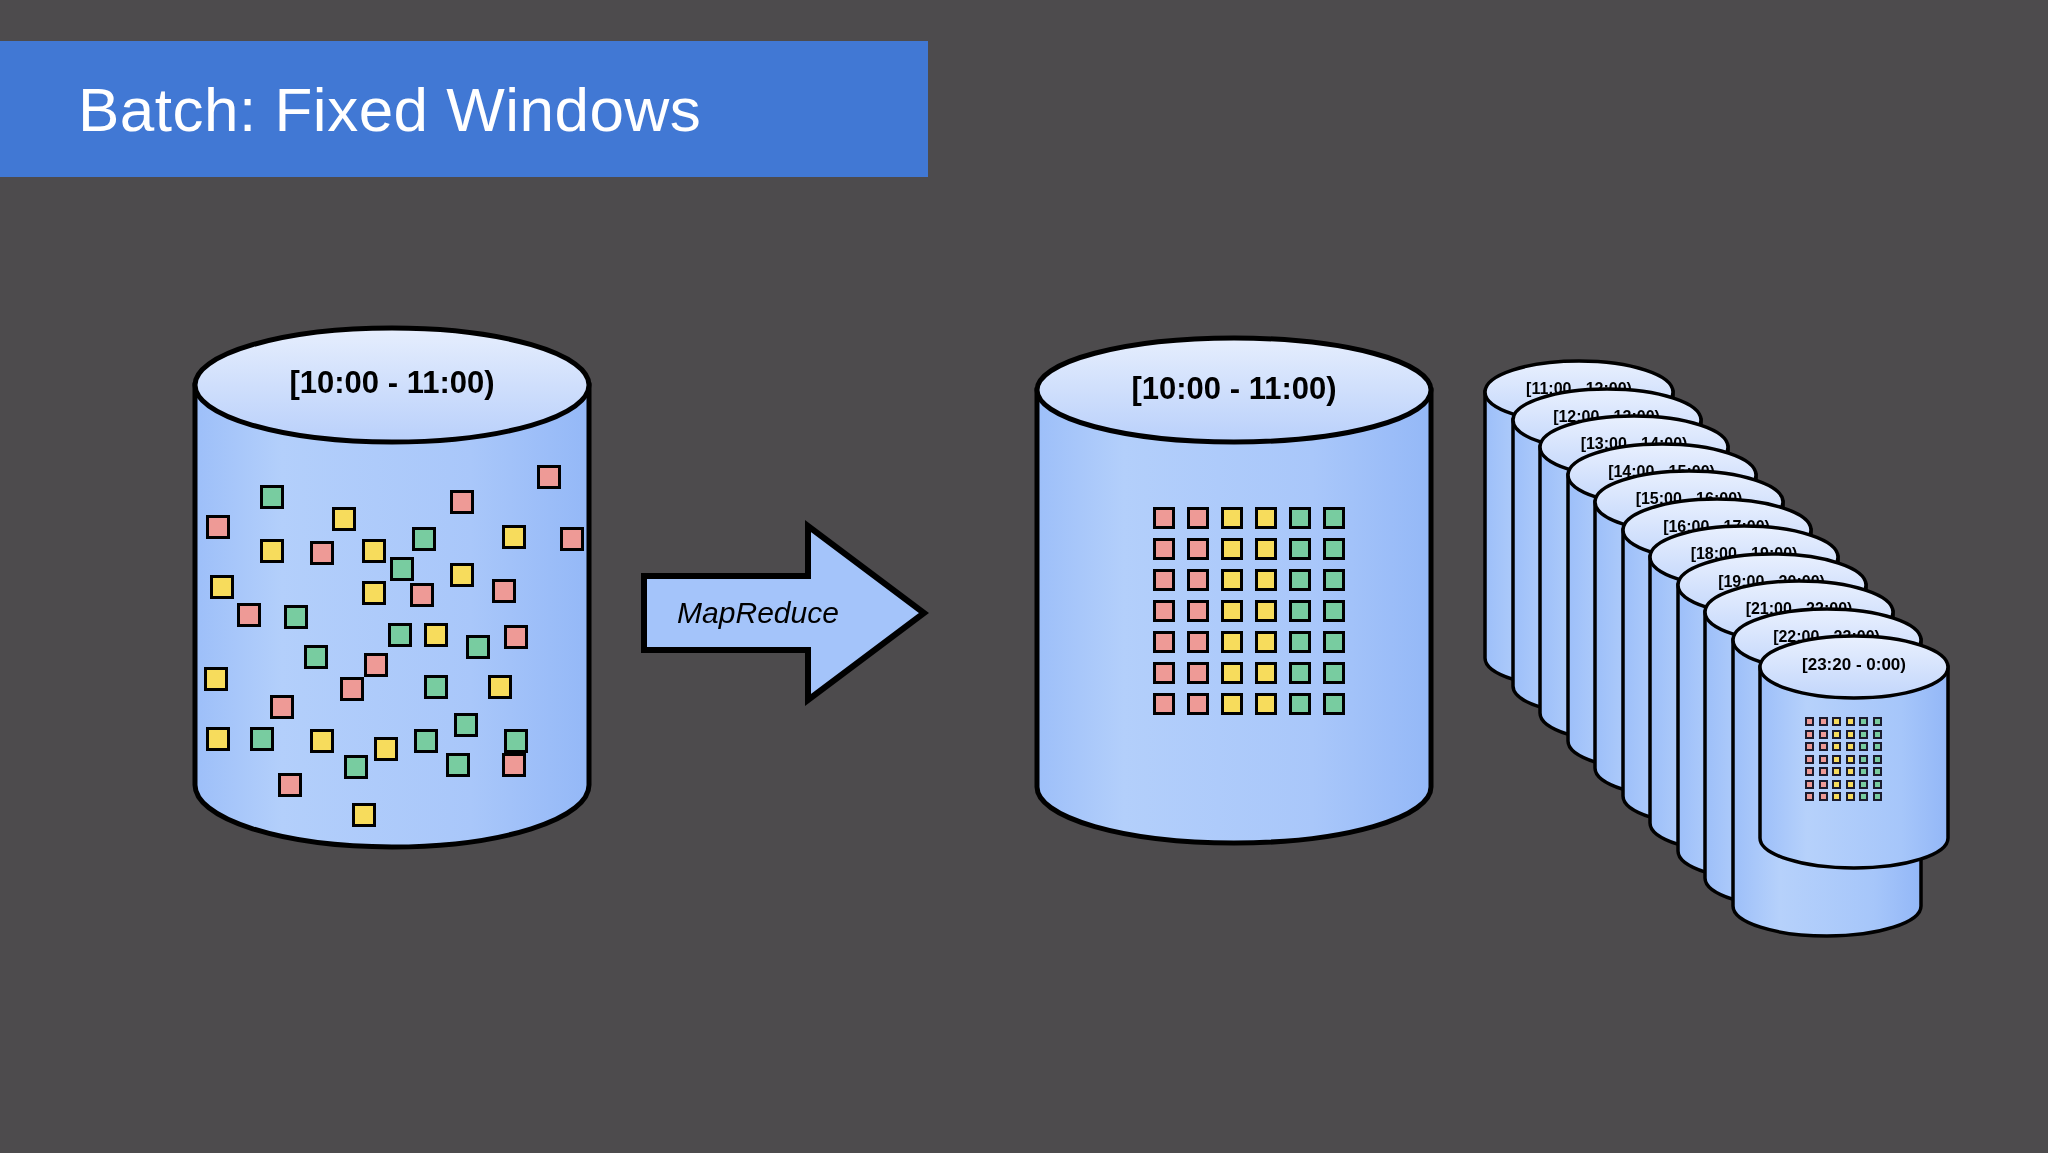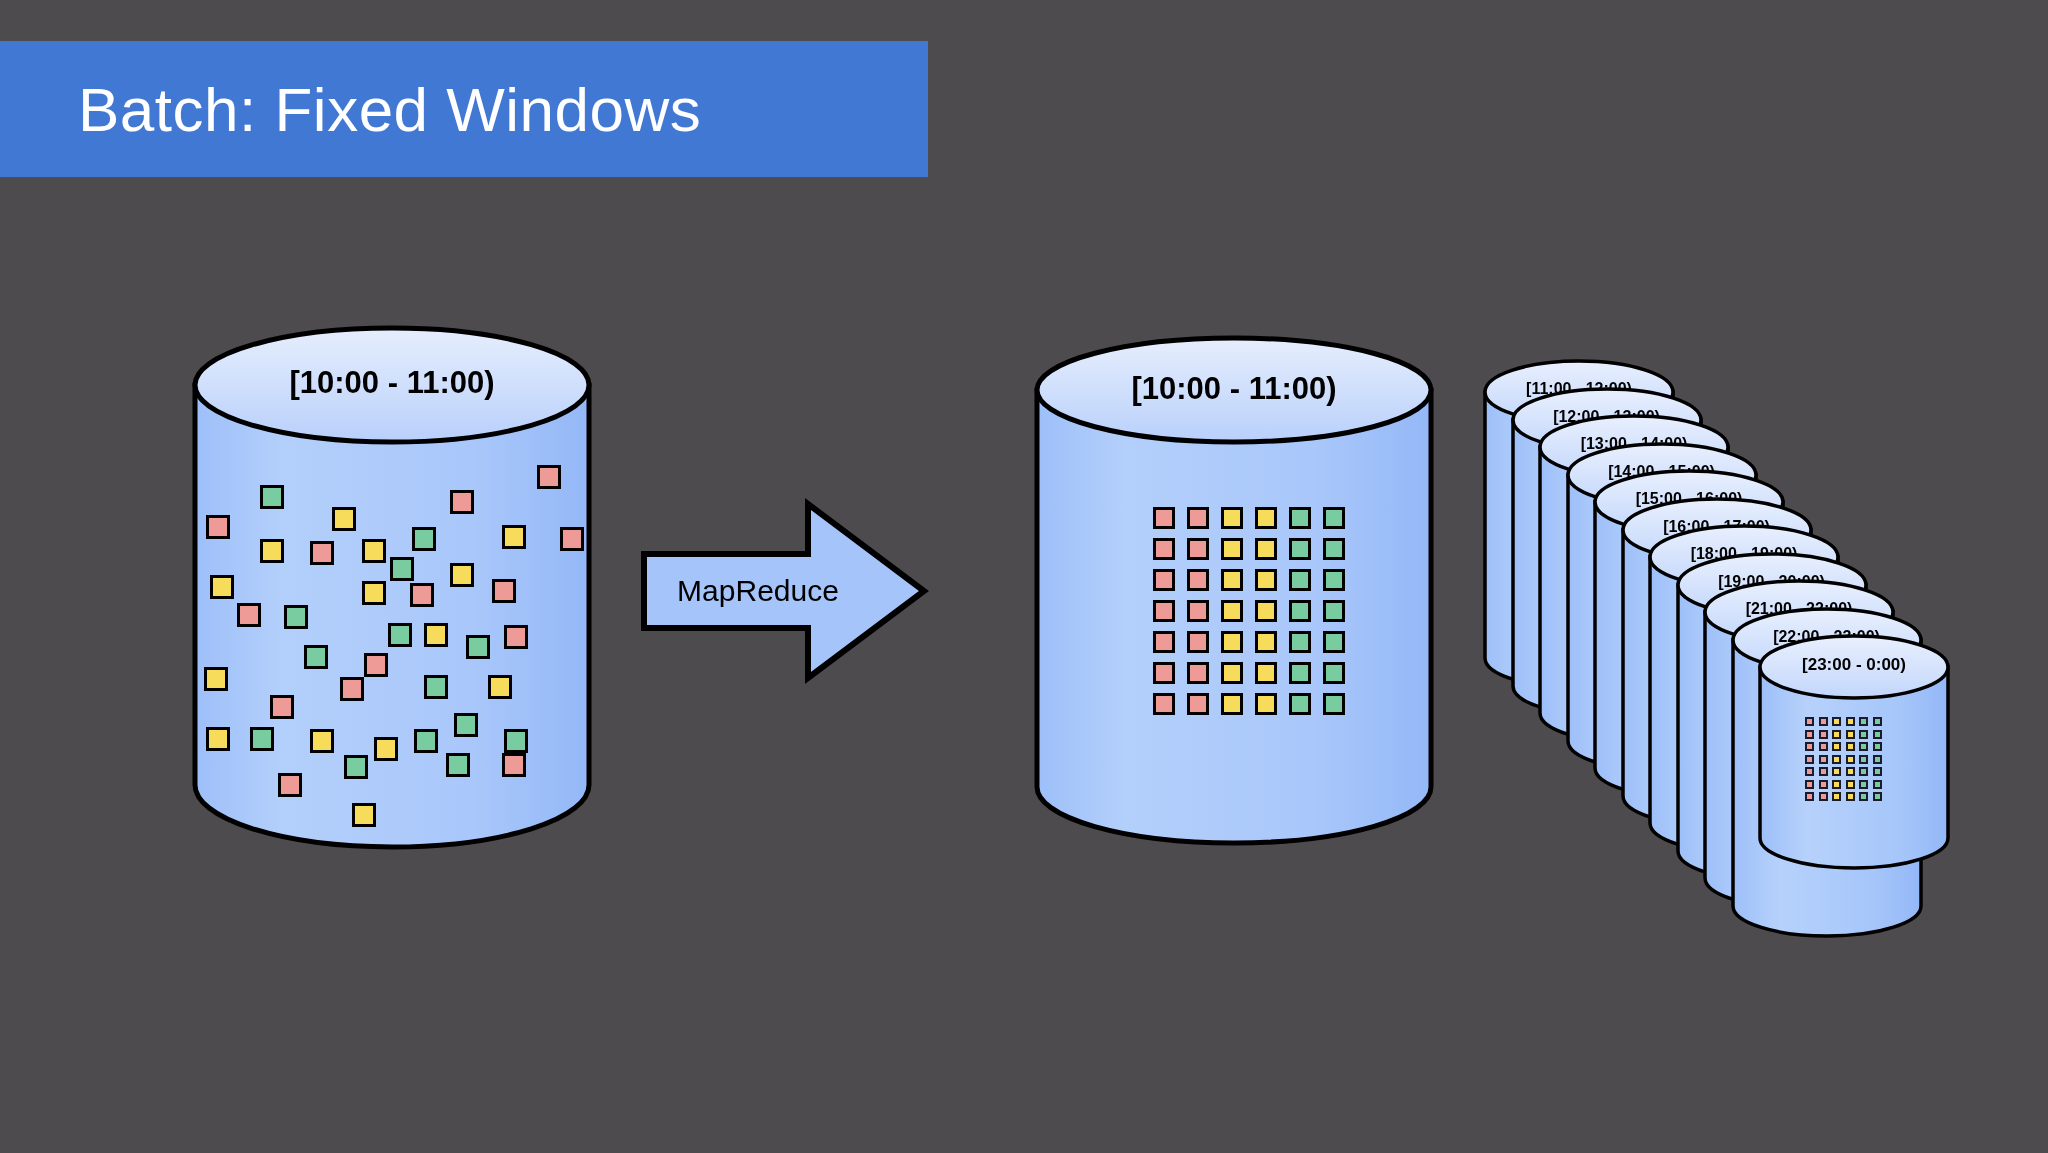--- a/index.html
+++ b/index.html
@@ -79,23 +79,24 @@
     border: 2px solid #1b1b2e;
   }
   .sq-sm.red    { background: #ee9a96; }
   .sq-sm.yellow { background: #f7dc5c; }
   .sq-sm.green  { background: #78cca0; }
 
   
   #arrow-wrap {
     position: absolute;
     left: 640px;
-    top: 496px;
+    top: 518px;
     width: 290px;
     height: 190px;
+    font-style: italic;
   }
   #arrow-label {
     position: absolute;
     left: 0;
     top: 78px;
     width: 236px;
     text-align: center;
     font-size: 30px;
     color: #000000;
     font-family: "Liberation Sans", sans-serif;
@@ -447,21 +448,21 @@
             <linearGradient id="bodsg10" x1="0" y1="0" x2="1" y2="0">
               <stop offset="0%" stop-color="#9dbff9"></stop>
               <stop offset="25%" stop-color="#b6d1fb"></stop>
               <stop offset="75%" stop-color="#a6c6fa"></stop>
               <stop offset="100%" stop-color="#93b7f7"></stop>
             </linearGradient>
           </defs>
           <path d="M3,34 L3,205 A94,30 0 0 0 191,205 L191,34 Z" fill="url(#bodsg10)" stroke="#000" stroke-width="3.5"></path>
           <ellipse cx="97" cy="34" rx="94" ry="31" fill="url(#topsg10)" stroke="#000" stroke-width="3.5"></ellipse>
         </svg>
-        <div class="cyl-label" style="top: 22px; font-size: 17px; width: 194px;">[23:00 - 0:00)</div>
+        <div class="cyl-label" style="top: 22px; font-size: 17px; width: 194px;">[23:20 - 0:00)</div>
         <div>
           <div class="sq-sm red" style="left: 48px; top: 84px; width: 9px; height: 9px;"></div>
           <div class="sq-sm red" style="left: 61.5px; top: 84px; width: 9px; height: 9px;"></div>
           <div class="sq-sm yellow" style="left: 75px; top: 84px; width: 9px; height: 9px;"></div>
           <div class="sq-sm yellow" style="left: 88.5px; top: 84px; width: 9px; height: 9px;"></div>
           <div class="sq-sm green" style="left: 102px; top: 84px; width: 9px; height: 9px;"></div>
           <div class="sq-sm green" style="left: 115.5px; top: 84px; width: 9px; height: 9px;"></div>
           <div class="sq-sm red" style="left: 48px; top: 96.5px; width: 9px; height: 9px;"></div>
           <div class="sq-sm red" style="left: 61.5px; top: 96.5px; width: 9px; height: 9px;"></div>
           <div class="sq-sm yellow" style="left: 75px; top: 96.5px; width: 9px; height: 9px;"></div>

